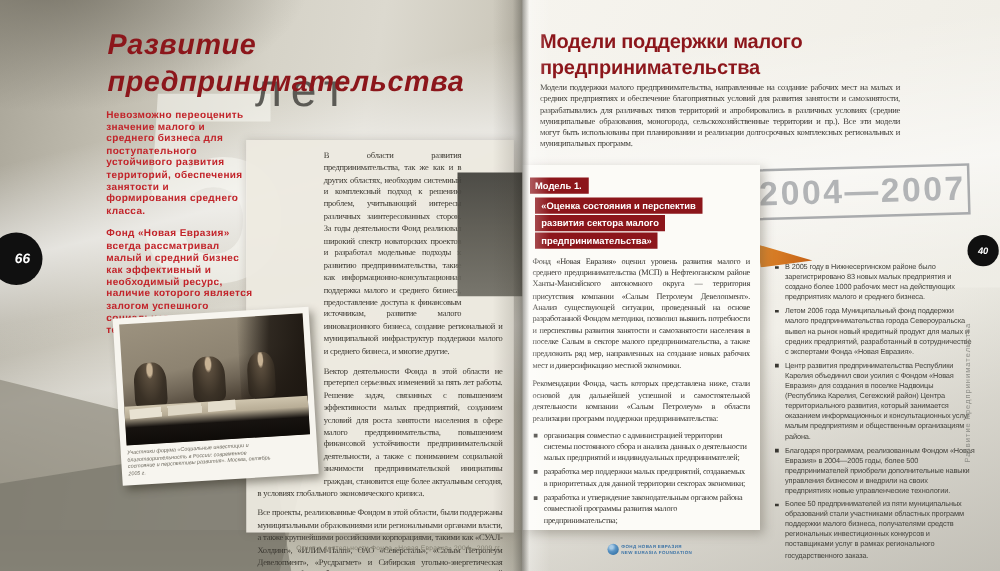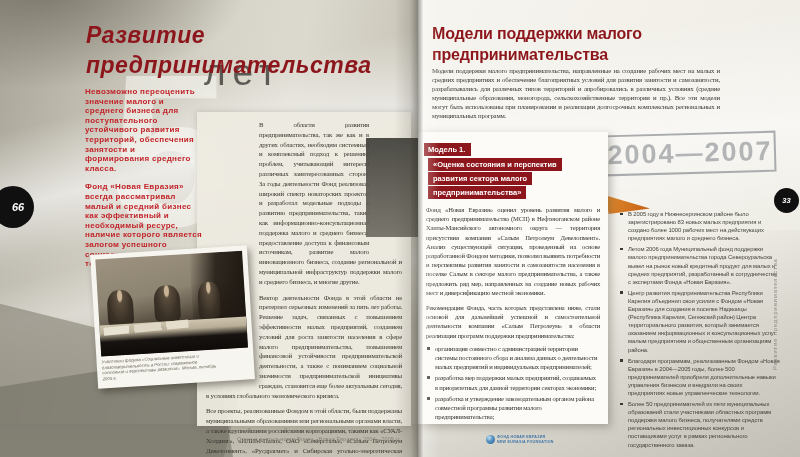--- a/index.html
+++ b/index.html
@@ -194,21 +194,21 @@
     <div class="orange-marker"></div>
 
     <ul class="sidebar">
       <li>В 2005 году в Нижнесергинском районе было зарегистрировано 83 новых малых предприятия и создано более 1000 рабочих мест на действующих предприятиях малого и среднего бизнеса.</li>
       <li>Летом 2006 года Муниципальный фонд поддержки малого предпринимательства города Североуральска вывел на рынок новый кредитный продукт для малых и средних предприятий, разработанный в сотрудничестве с экспертами Фонда «Новая Евразия».</li>
       <li>Центр развития предпринимательства Республики Карелия объединил свои усилия с Фондом «Новая Евразия» для создания в поселке Надвоицы (Республика Карелия, Сегежский район) Центра территориального развития, который занимается оказанием информационных и консультационных услуг малым предприятиям и общественным организациям района.</li>
       <li>Благодаря программам, реализованным Фондом «Новая Евразия» в 2004—2005 годы, более 500 предпринимателей приобрели дополнительные навыки управления бизнесом и внедрили на своих предприятиях новые управленческие технологии.</li>
       <li>Более 50 предпринимателей из пяти муниципальных образований стали участниками областных программ поддержки малого бизнеса, получателями средств региональных инвестиционных конкурсов и поставщиками услуг в рамках регионального государственного заказа.</li>
     </ul>
 
-    <div class="pagenum pagenum-right">33</div>
+    <div class="pagenum pagenum-right">40</div>
     <div class="vertical-label">Развитие предпринимательства</div>
 
     <div class="logo">
       <div class="logo-icon"></div>
       <div class="logo-text">
         <div>ФОНД НОВАЯ ЕВРАЗИЯ</div>
         <div>NEW EURASIA FOUNDATION</div>
       </div>
     </div>
   </div>

